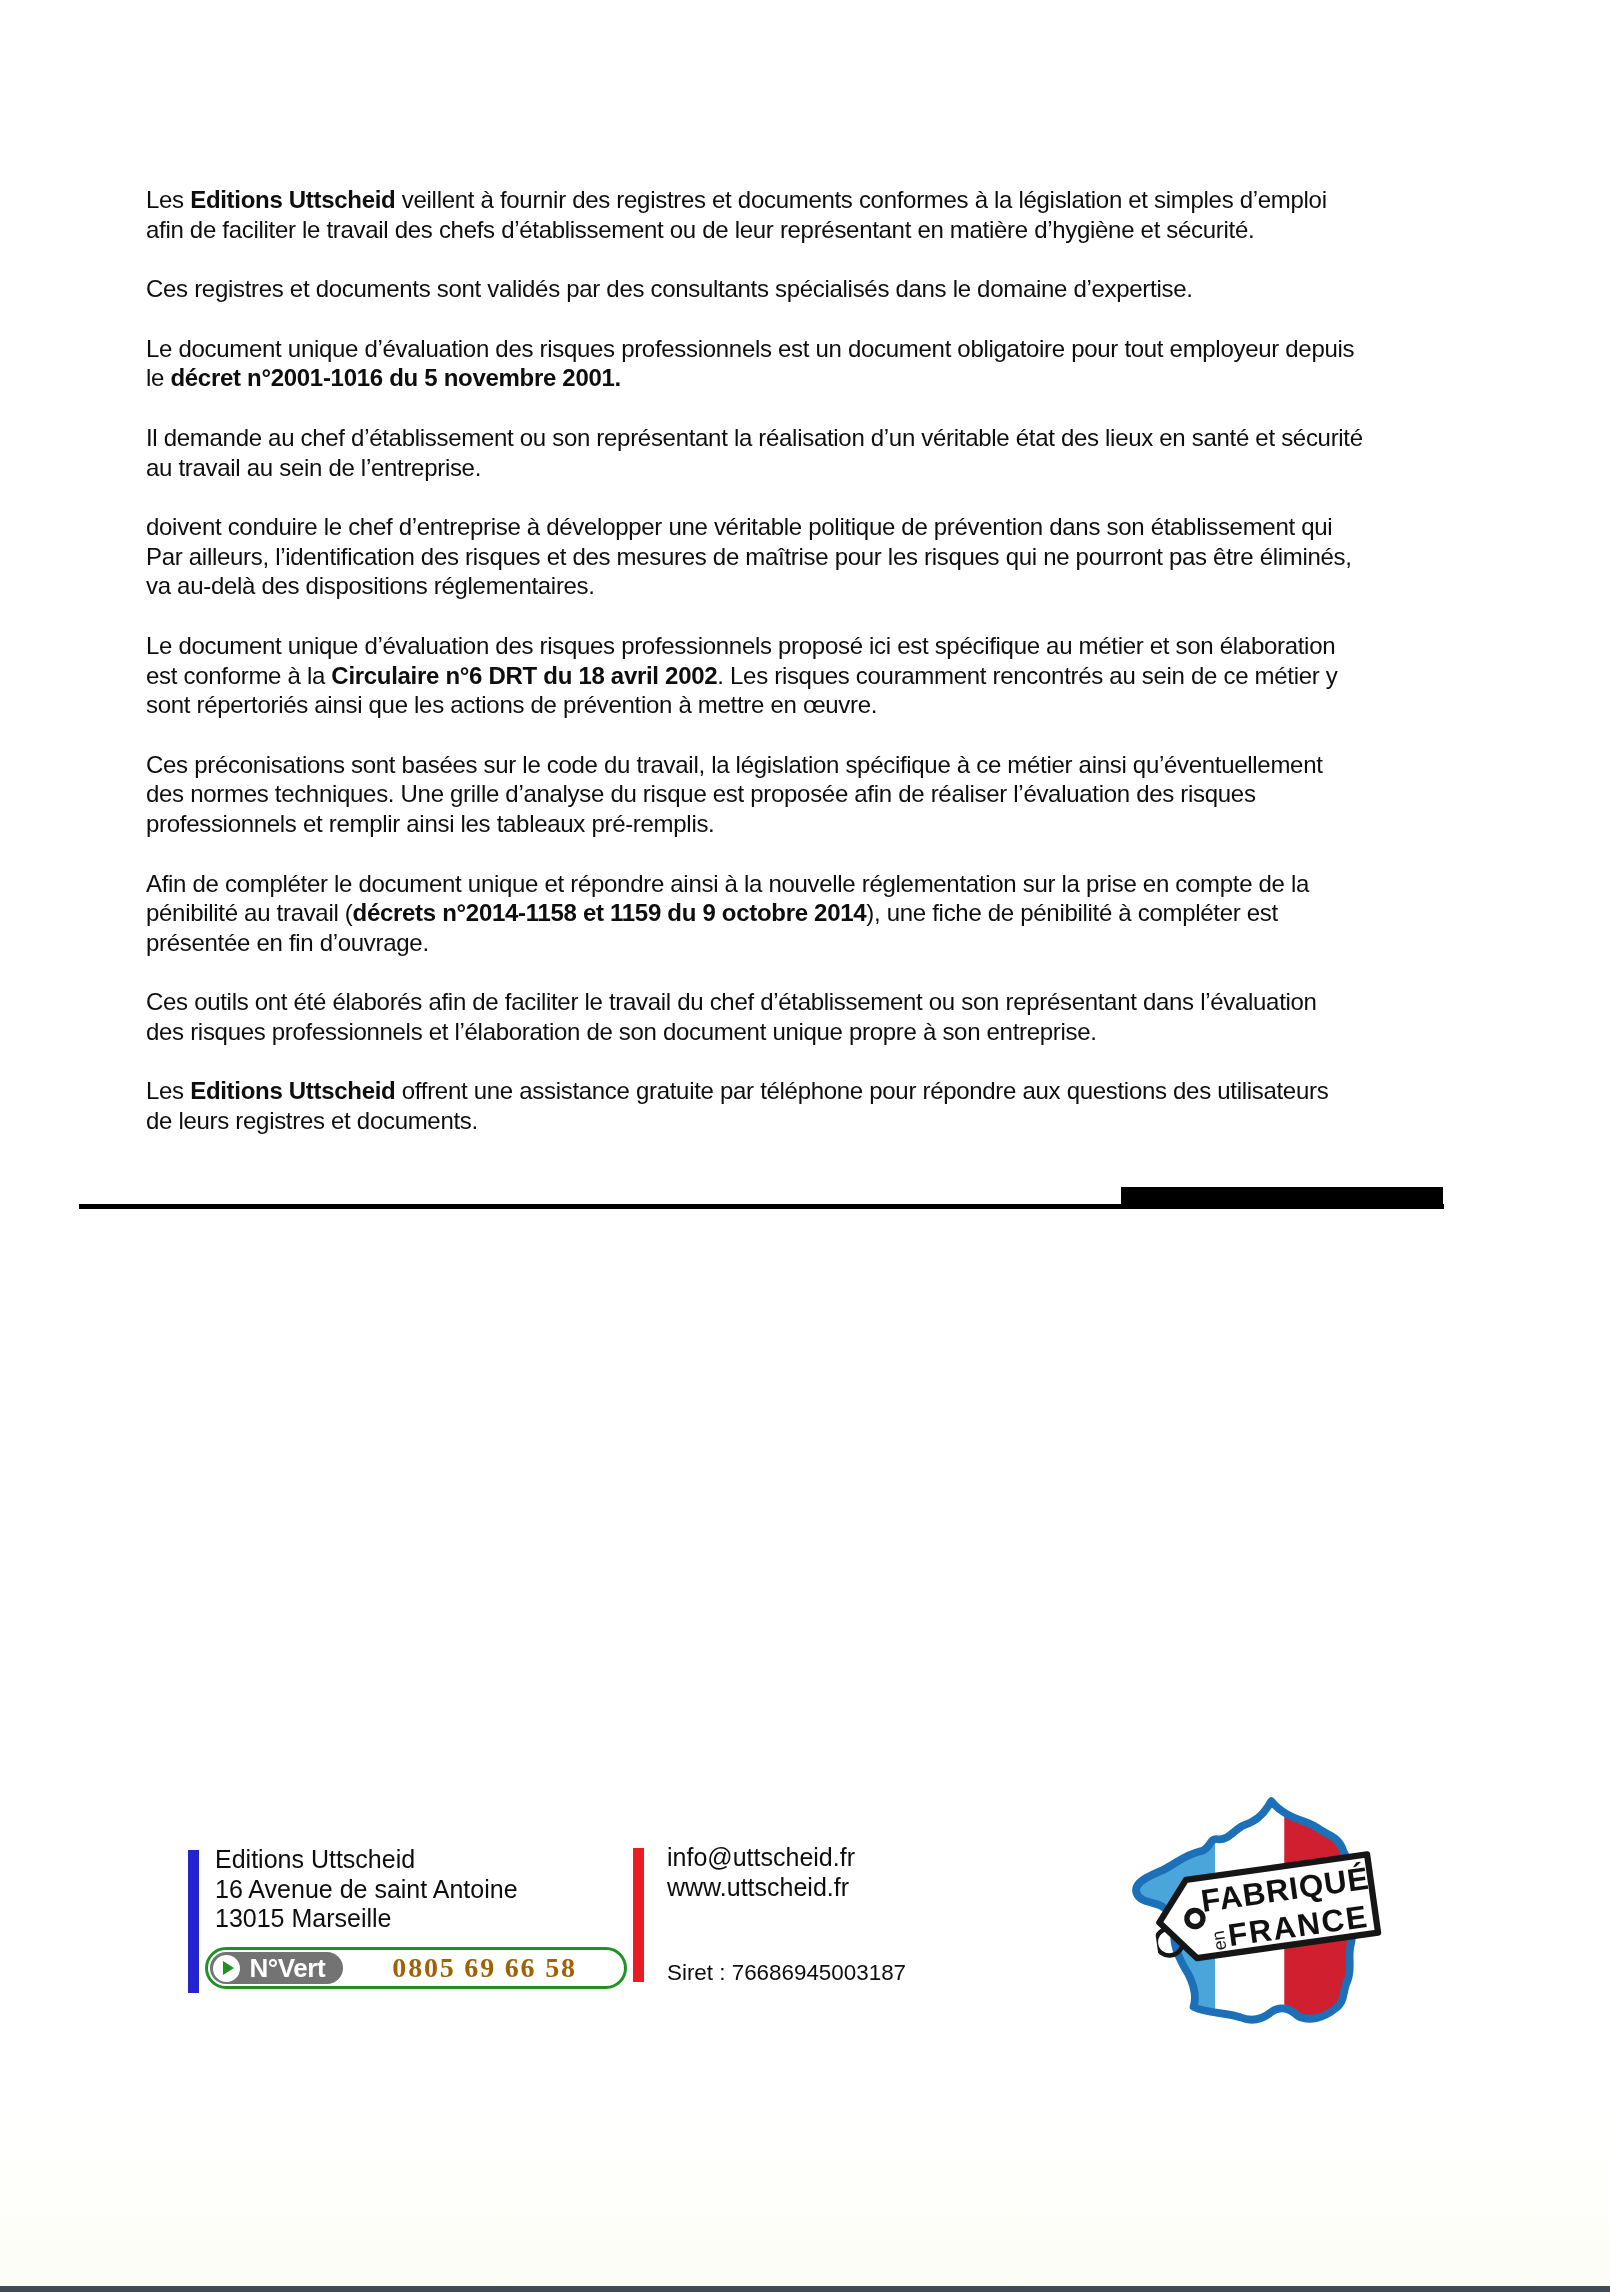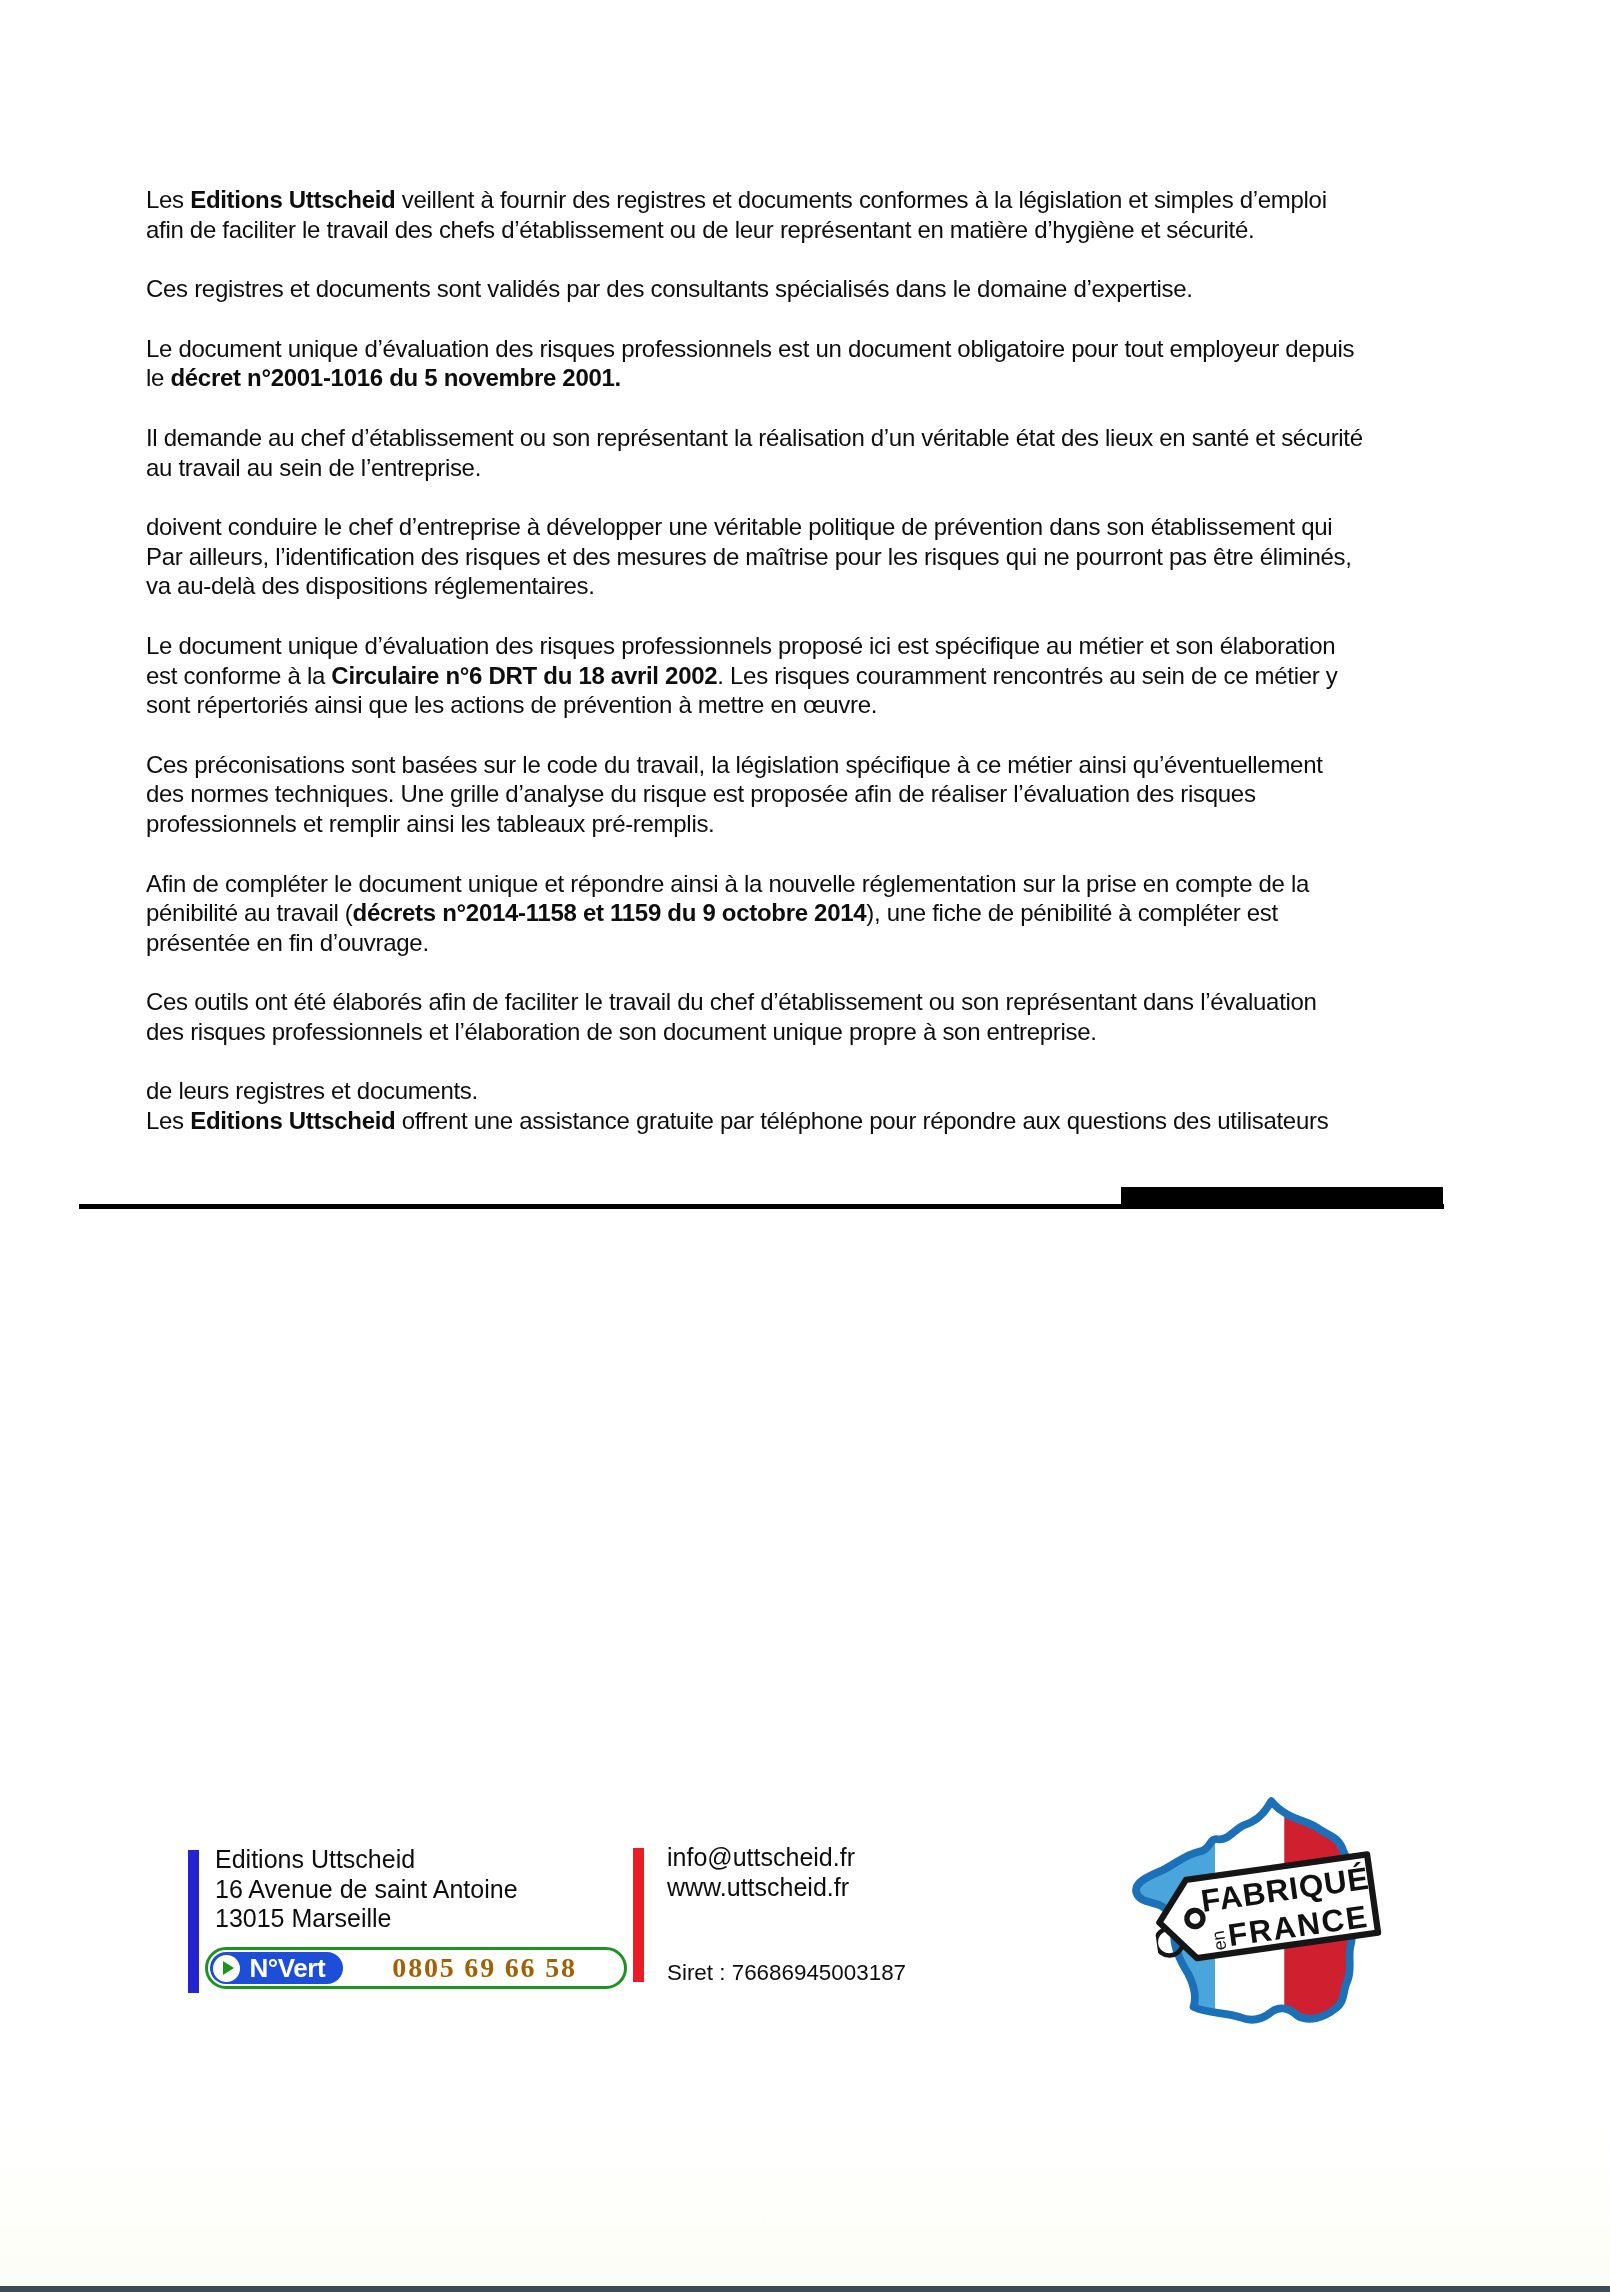--- a/index.html
+++ b/index.html
@@ -26,21 +26,21 @@
   .pub-text{position:absolute;left:215px;top:1845px;font-size:25px;line-height:29.6px;}
   .contact-text{position:absolute;left:667px;top:1843px;font-size:25px;line-height:29.6px;}
   .siret{position:absolute;left:667px;top:1960px;font-size:22.4px;}
   
   .nvert{
     position:absolute;left:205px;top:1947px;width:416px;height:36px;
     background:#fff;border:3.6px solid #1e9322;border-radius:21.5px;
     display:flex;align-items:center;
   }
   .nv-left{
-    height:32px;margin:1.8px;border-radius:16px;background:#1d4ed8;
+    height:32px;margin:1.8px;border-radius:16px;background:#737373;
     display:flex;align-items:center;padding:0 18px 0 3.6px;flex:0 0 auto;
   }
   .nv-circle{
     width:27px;height:27px;border-radius:50%;background:#fff;
     display:flex;align-items:center;justify-content:center;margin-right:9px;flex:0 0 auto;
   }
   .nv-tri{
     width:0;height:0;border-top:7.2px solid transparent;border-bottom:7.2px solid transparent;
     border-left:11.6px solid #1e9322;margin-left:2.7px;
   }
@@ -95,22 +95,22 @@
       <div class="para">
         <div class="tline"><span>Afin de compléter le document unique et répondre ainsi à la nouvelle réglementation  sur la prise en compte de la</span></div>
         <div class="tline"><span>pénibilité au travail (</span><span class="bold">décrets n°2014-1158 et 1159 du 9 octobre 2014</span><span>), une fiche de pénibilité à compléter est</span></div>
         <div class="tline"><span>présentée en fin d’ouvrage.</span></div>
       </div>
       <div class="para">
         <div class="tline"><span>Ces outils ont été élaborés afin de faciliter le travail du chef d’établissement ou son représentant dans l’évaluation</span></div>
         <div class="tline"><span>des risques professionnels et l’élaboration de son document unique propre à son entreprise.</span></div>
       </div>
       <div class="para">
+        <div class="tline"><span>Les </span><span class="bold">Editions Uttscheid</span><span> offrent une assistance gratuite par téléphone pour répondre aux questions des utilisateurs</span></div>
         <div class="tline"><span>de leurs registres et documents.</span></div>
-        <div class="tline"><span>Les </span><span class="bold">Editions Uttscheid</span><span> offrent une assistance gratuite par téléphone pour répondre aux questions des utilisateurs</span></div>
       </div>
     </div>
 
   <div class="rule-block"></div>
   <div class="rule"></div>
 
   <div class="vbar bar-blue"></div>
   <div class="pub-text">
     <div>Editions Uttscheid</div>
     <div>16 Avenue de saint Antoine</div>

